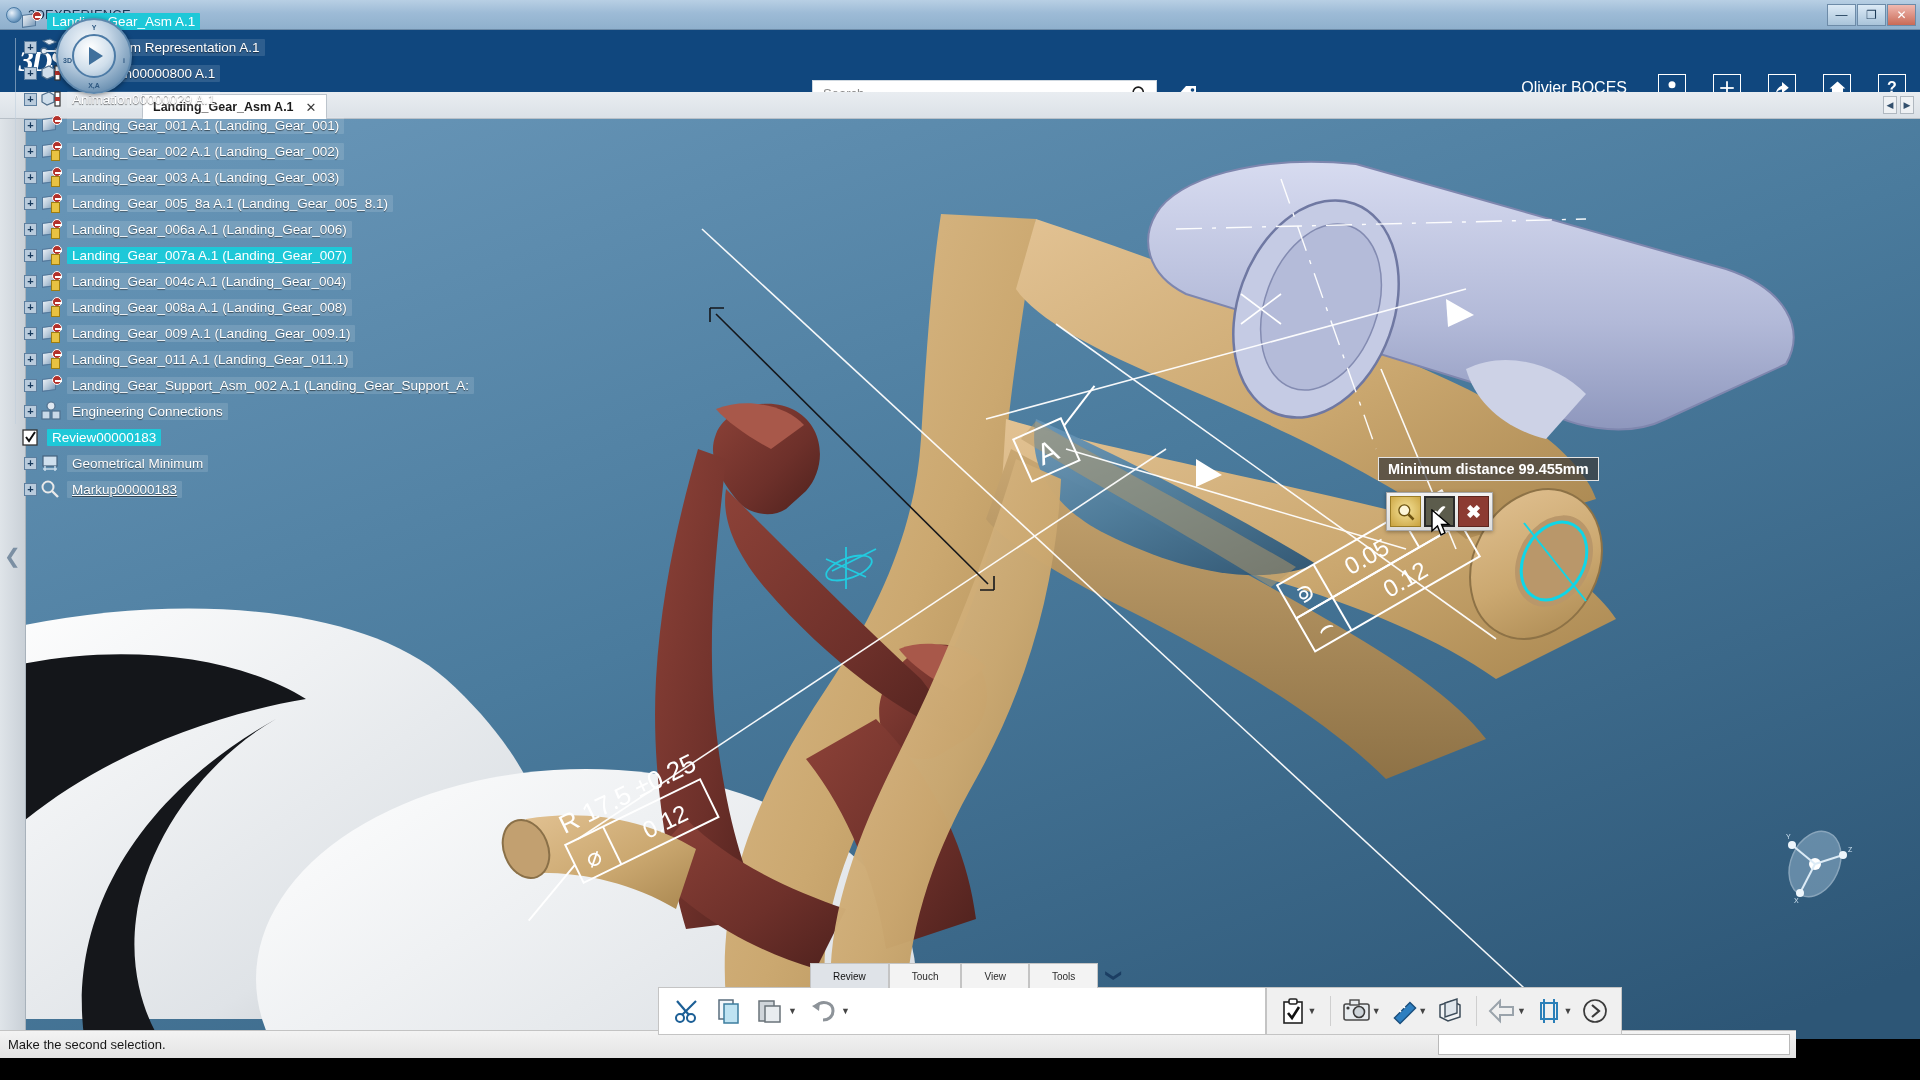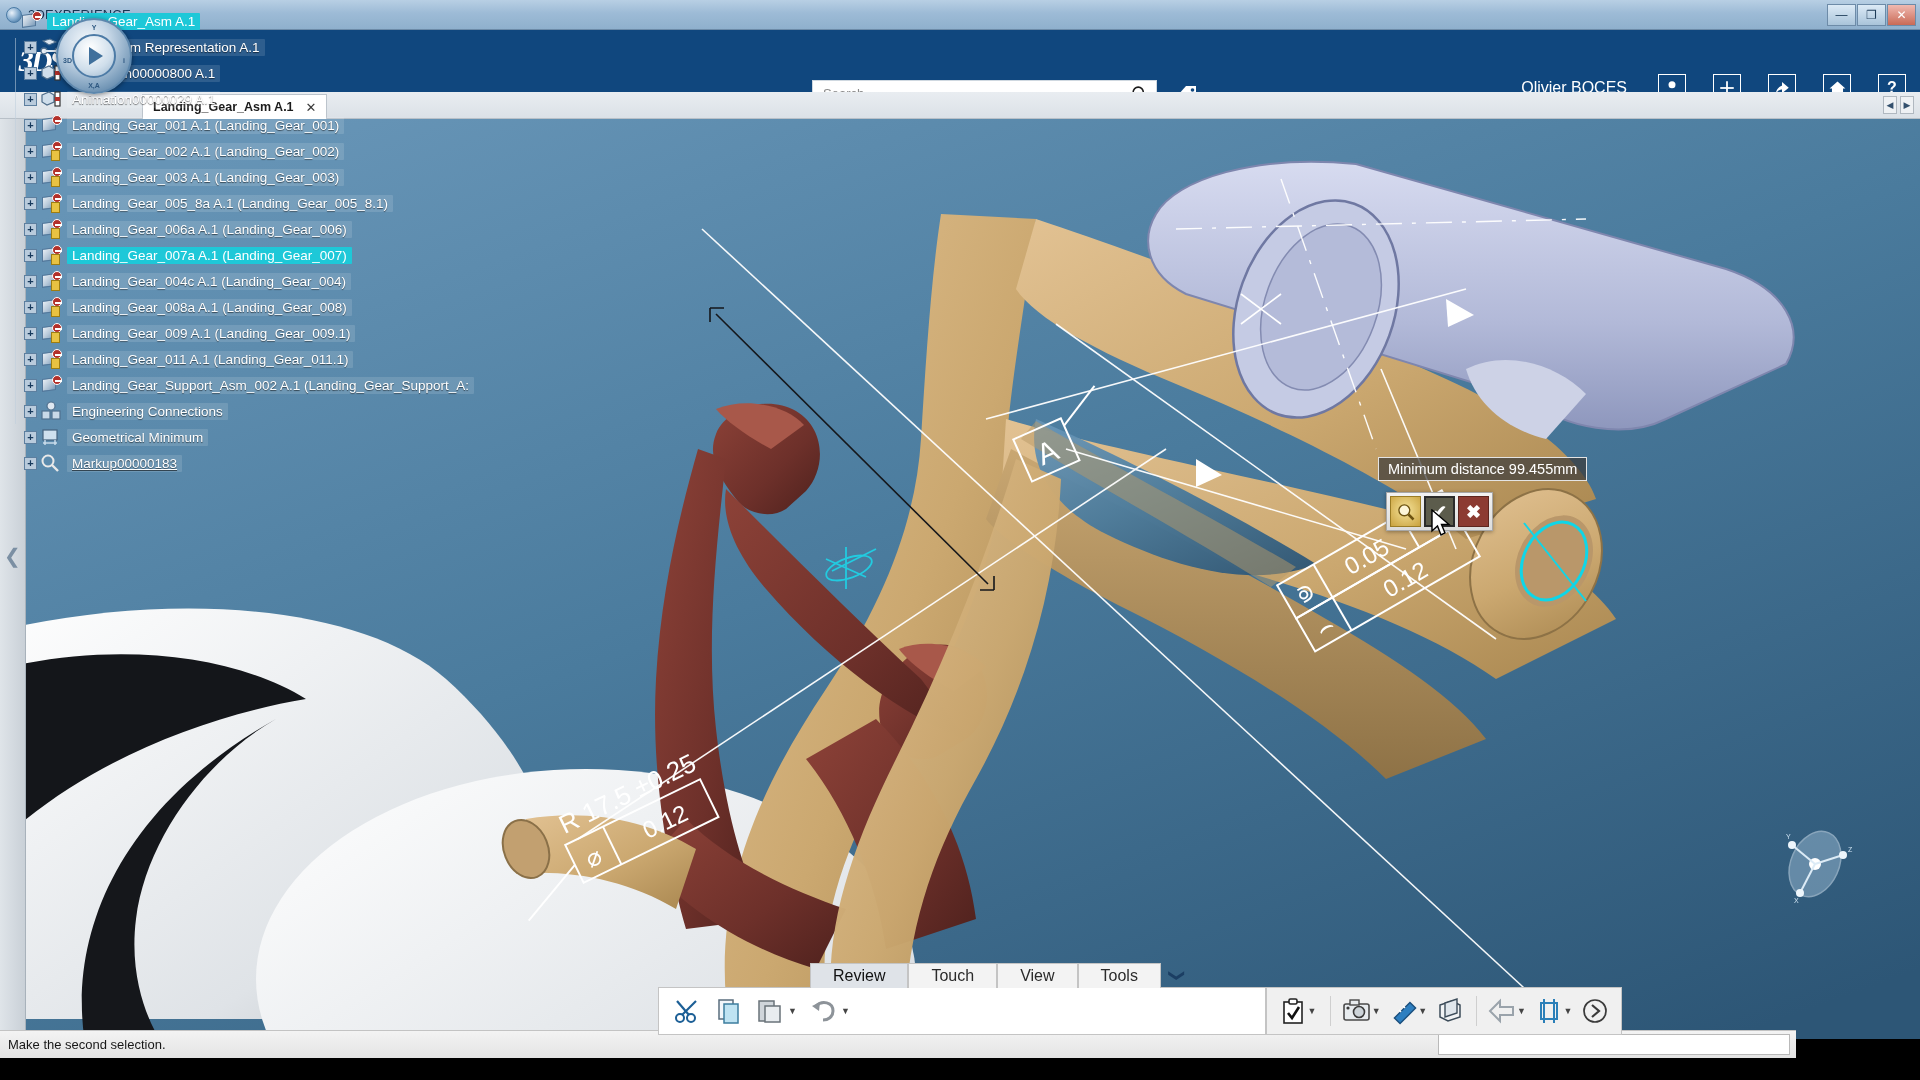--- a/index.html
+++ b/index.html
@@ -201,20 +201,21 @@
   .model-svg { position: absolute; left: 0; top: 0; width: 1894px; height: 920px; }
 
   
   .dist-tooltip {
     position: absolute; left: 1352px; top: 338px;
     background: rgba(60,60,60,.72);
     border: 1px solid #e4e4e4;
     color: #ffffff; font-size: 14.5px;
     padding: 3px 9px; white-space: nowrap;
     z-index: 20;
+    font-weight: bold;
   }
   .mini-toolbar {
     position: absolute; left: 1360px; top: 373px;
     background: linear-gradient(to bottom, #f2f2f2, #dcdcdc);
     border: 1px solid #a7a7a7;
     padding: 3px; display: flex; gap: 3px; z-index: 20;
     box-shadow: 0 1px 4px rgba(0,0,0,.35);
   }
   .mt-btn {
     width: 31px; height: 31px;
@@ -227,21 +228,21 @@
   .mt-glyph { color: #fff; font-size: 18px; font-weight: bold; line-height: 1; }
 
   .cursor-arrow { position: absolute; left: 1405px; top: 390px; z-index: 25; }
 
   
   .ab-tabs {
     position: absolute; left: 810px; top: 963px; height: 25px;
     display: flex; align-items: flex-end; z-index: 14;
   }
   .ab-tab {
-    height: 25px; padding: 5px 22px; font-size: 16px; color: #2b2b2b;
+    height: 25px; padding: 5px 22px; font-size: 10px; color: #2b2b2b;
     display: flex; align-items: center; justify-content: center;
     background: #f3f3f3; border: 1px solid #c4c4c4; border-bottom: none; cursor: pointer;
   }
   .ab-tab.active { background: #dfe3e8; color: #111; }
   .ab-chevron {
     margin-left: 10px; color: #1b3e63; font-size: 16px; cursor: pointer; align-self: center;
   }
   .ab-bar {
     position: absolute; left: 658px; top: 987px; width: 608px; height: 48px;
     background: #ffffff; border: 1px solid #c4c4c4; z-index: 13;
@@ -672,20 +673,28 @@
         </div>
         <div class="tree-row" style="padding-left: 20px;">
           <div class="tree-expander">+</div>
           <div class="tree-icon"><svg width="22" height="20" viewBox="0 0 22 20">
               <circle cx="11" cy="5" r="4" fill="#dfe8f1" stroke="#50708e" stroke-width="1.2"></circle>
               <rect x="2" y="10" width="8" height="8" fill="#c9d9e8" stroke="#50708e" stroke-width="1.2"></rect>
               <rect x="12" y="10" width="8" height="8" fill="#c9d9e8" stroke="#50708e" stroke-width="1.2"></rect>
             </svg></div>
           <span class="tree-label">Engineering Connections</span>
         </div>
+        <div class="tree-row" style="padding-left: 0px;">
+          <div class="tree-expander hidden"></div>
+          <div class="tree-icon"><svg width="20" height="20" viewBox="0 0 20 20">
+              <rect x="3" y="3" width="14" height="15" fill="#fff" stroke="#333" stroke-width="1.3"></rect>
+              <path d="M6 10 L9 14 L15 5" fill="none" stroke="#111" stroke-width="2"></path>
+            </svg></div>
+          <span class="tree-label selected">Review00000183</span>
+        </div>
         <div class="tree-row" style="padding-left: 20px;">
           <div class="tree-expander">+</div>
           <div class="tree-icon"><svg width="20" height="20" viewBox="0 0 20 20">
               <rect x="3" y="3" width="14" height="10" fill="#cfe0ee" stroke="#44627e" stroke-width="1.2"></rect>
               <line x1="3" y1="16" x2="17" y2="16" stroke="#cfe0ee" stroke-width="1.4"></line>
               <line x1="5" y1="13" x2="5" y2="18" stroke="#cfe0ee" stroke-width="1.4"></line>
               <line x1="15" y1="13" x2="15" y2="18" stroke="#cfe0ee" stroke-width="1.4"></line>
             </svg></div>
           <span class="tree-label">Geometrical Minimum</span>
         </div>

